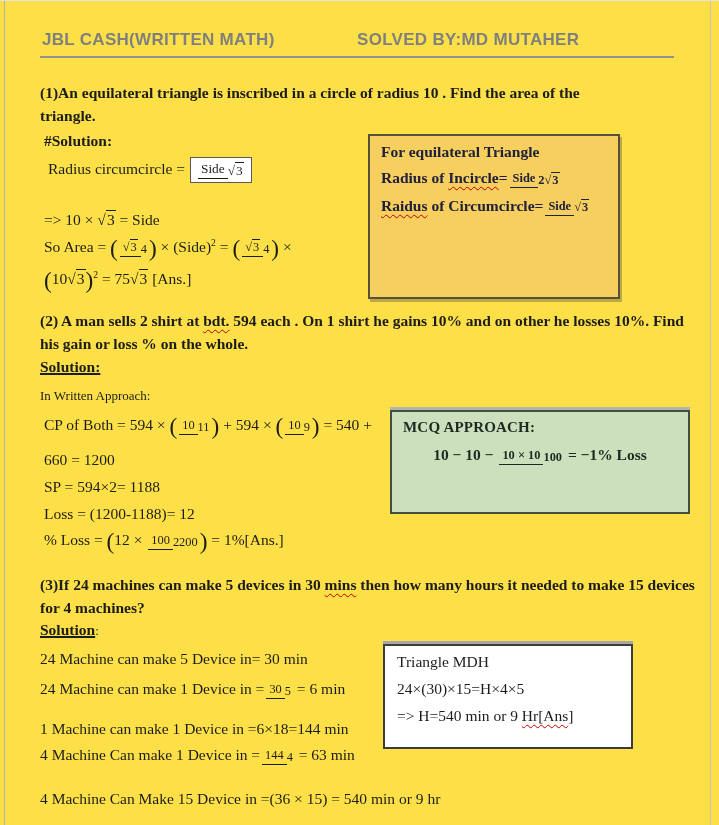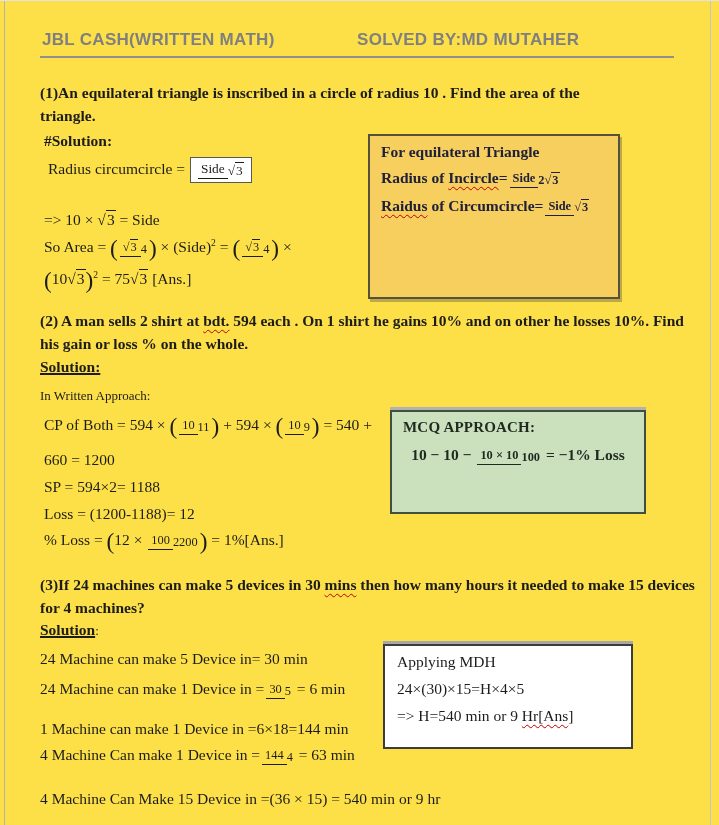--- a/index.html
+++ b/index.html
@@ -46,21 +46,21 @@
   .fbox{
     position:absolute;left:368px;top:133px;width:252px;height:165px;box-sizing:border-box;
     background:var(--ybg,#f6cf5f);border:2px solid #56513b;
     box-shadow:2px 3px 0 rgba(110,100,70,.45);
     padding:7px 11px;color:#20203a;font-weight:700;font-size:15px;
   }
   .fbox .bt{margin-bottom:7px;font-size:15.5px;}
   .fbox .bl{margin:6px 0 8px;}
 
   .gbox{
-    position:absolute;left:390px;top:409px;width:256px;height:104px;box-sizing:border-box;
+    position:absolute;left:390px;top:409px;width:300px;height:104px;box-sizing:border-box;
     background:var(--gbg,#cbe0bd);border:2px solid #40503e;
     box-shadow:0 -3px 0 #b2b2b2;
     padding:7px 11px;color:#1e2a20;font-size:15px;
   }
   .gbox .bt{font-weight:600;letter-spacing:.2px;}
   .gbox .bf{margin-top:9px;font-weight:600;font-size:15.5px;text-align:center;}
 
   .wbox{
     position:absolute;left:383px;top:643px;width:250px;height:105px;box-sizing:border-box;
     background:#ffffff;border:2px solid #3c3c3c;box-shadow:0 -3px 0 #a8a8a8;
@@ -141,17 +141,17 @@
         <span class="den">5</span>
       </span><span> = 6 min</span></div>
   <div class="abs mline" style="left:40px;top:718px;"><span>1 Machine can make 1 Device in =6×18=144 min</span></div>
   <div class="abs mline" style="left:40px;top:744px;"><span>4 Machine Can make 1 Device in =</span><span class="frac">
         <span class="num">144</span>
         <span class="den">4</span>
       </span><span> = 63 min</span></div>
   <div class="abs mline" style="left:40px;top:788px;"><span>4 Machine Can Make 15 Device in =(36 × 15) = 540 min or 9 hr</span></div>
 
   <div class="wbox">
-    <div class="ml"><span>Applying MDH</span></div>
+    <div class="ml"><span>Triangle MDH</span></div>
     <div class="ml"><span>24×(30)×15=H×4×5</span></div>
     <div class="ml"><span>=&gt; H=540 min or 9 </span><span class="sq">Hr[Ans</span><span>]</span></div>
   </div>
 </div>
 
 </body></html>

